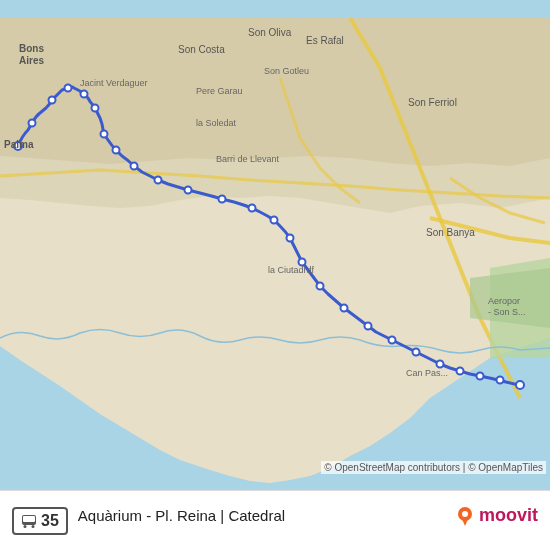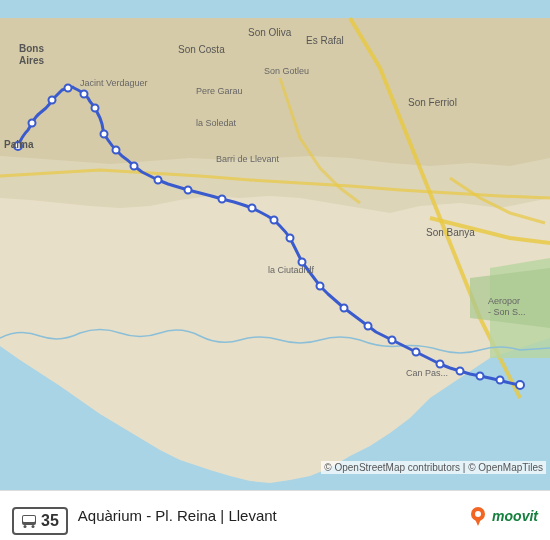--- a/index.html
+++ b/index.html
@@ -52,24 +52,23 @@
       font-size: 15px;
       color: #222;
       flex: 1;
     }
     #moovit-logo {
       display: flex;
       align-items: center;
       gap: 4px;
     }
     #moovit-text {
-      font-size: 14px;
+      font-size: 18px;
       font-weight: bold;
-      color: #15803d;
-      font-style: italic;
+      color: #be185d;
     }
     .map-label {
       font-size: 10px;
       fill: #555;
       font-family: Arial, sans-serif;
     }
     .map-label-sm {
       font-size: 9px;
       fill: #666;
       font-family: Arial, sans-serif;
@@ -167,21 +166,21 @@
   <div id="route-badge">
 
     <svg width="16" height="16" viewBox="0 0 16 16" style="margin-right:4px">
       <rect x="1" y="2" width="14" height="10" rx="2" fill="#555"></rect>
       <rect x="2" y="3" width="12" height="6" rx="1" fill="white"></rect>
       <circle cx="4" cy="13.5" r="1.5" fill="#555"></circle>
       <circle cx="12" cy="13.5" r="1.5" fill="#555"></circle>
     </svg>
     <span>35</span>
   </div>
-  <span id="route-name">Aquàrium - Pl. Reina | Llevant</span>
+  <span id="route-name">Aquàrium - Pl. Reina | Catedral</span>
   <div id="moovit-logo">
     <svg width="20" height="20" viewBox="0 0 20 20">
       <circle cx="10" cy="8" r="7" fill="#f26522"></circle>
       <circle cx="10" cy="8" r="3" fill="white"></circle>
       <polygon points="7,13 13,13 10,20" fill="#f26522"></polygon>
     </svg>
     <span id="moovit-text">moovit</span>
   </div>
 </div>
 

